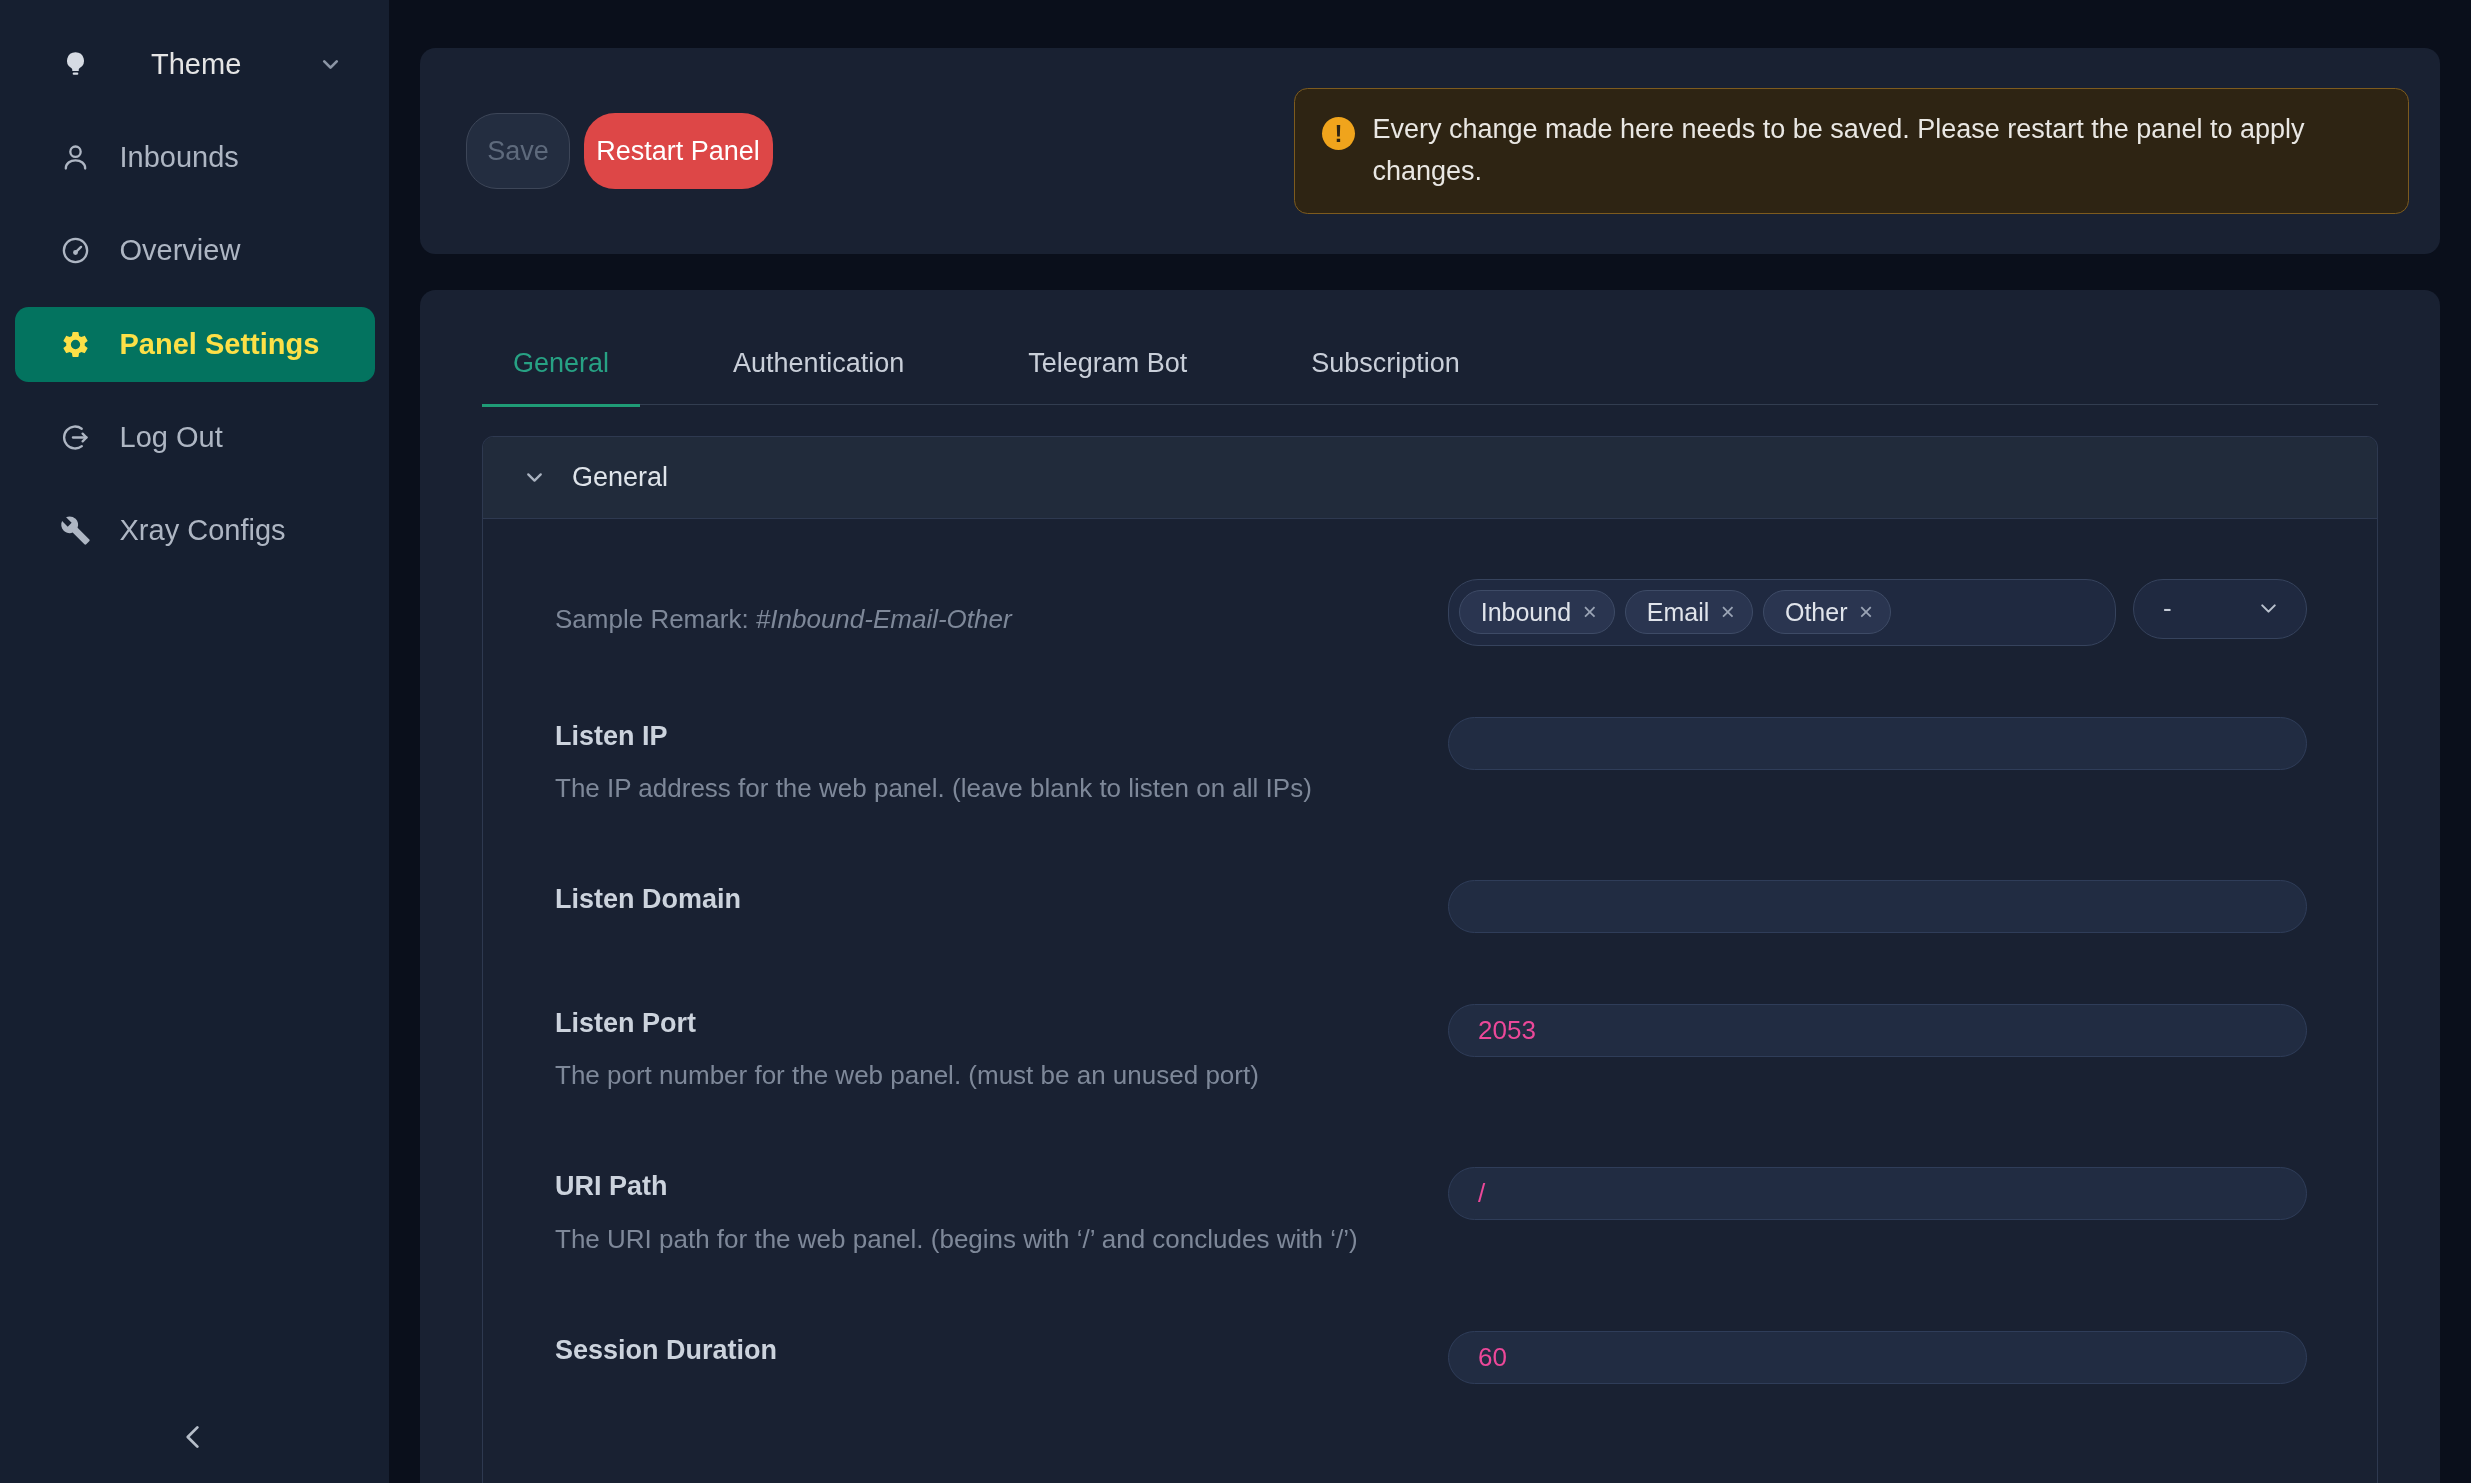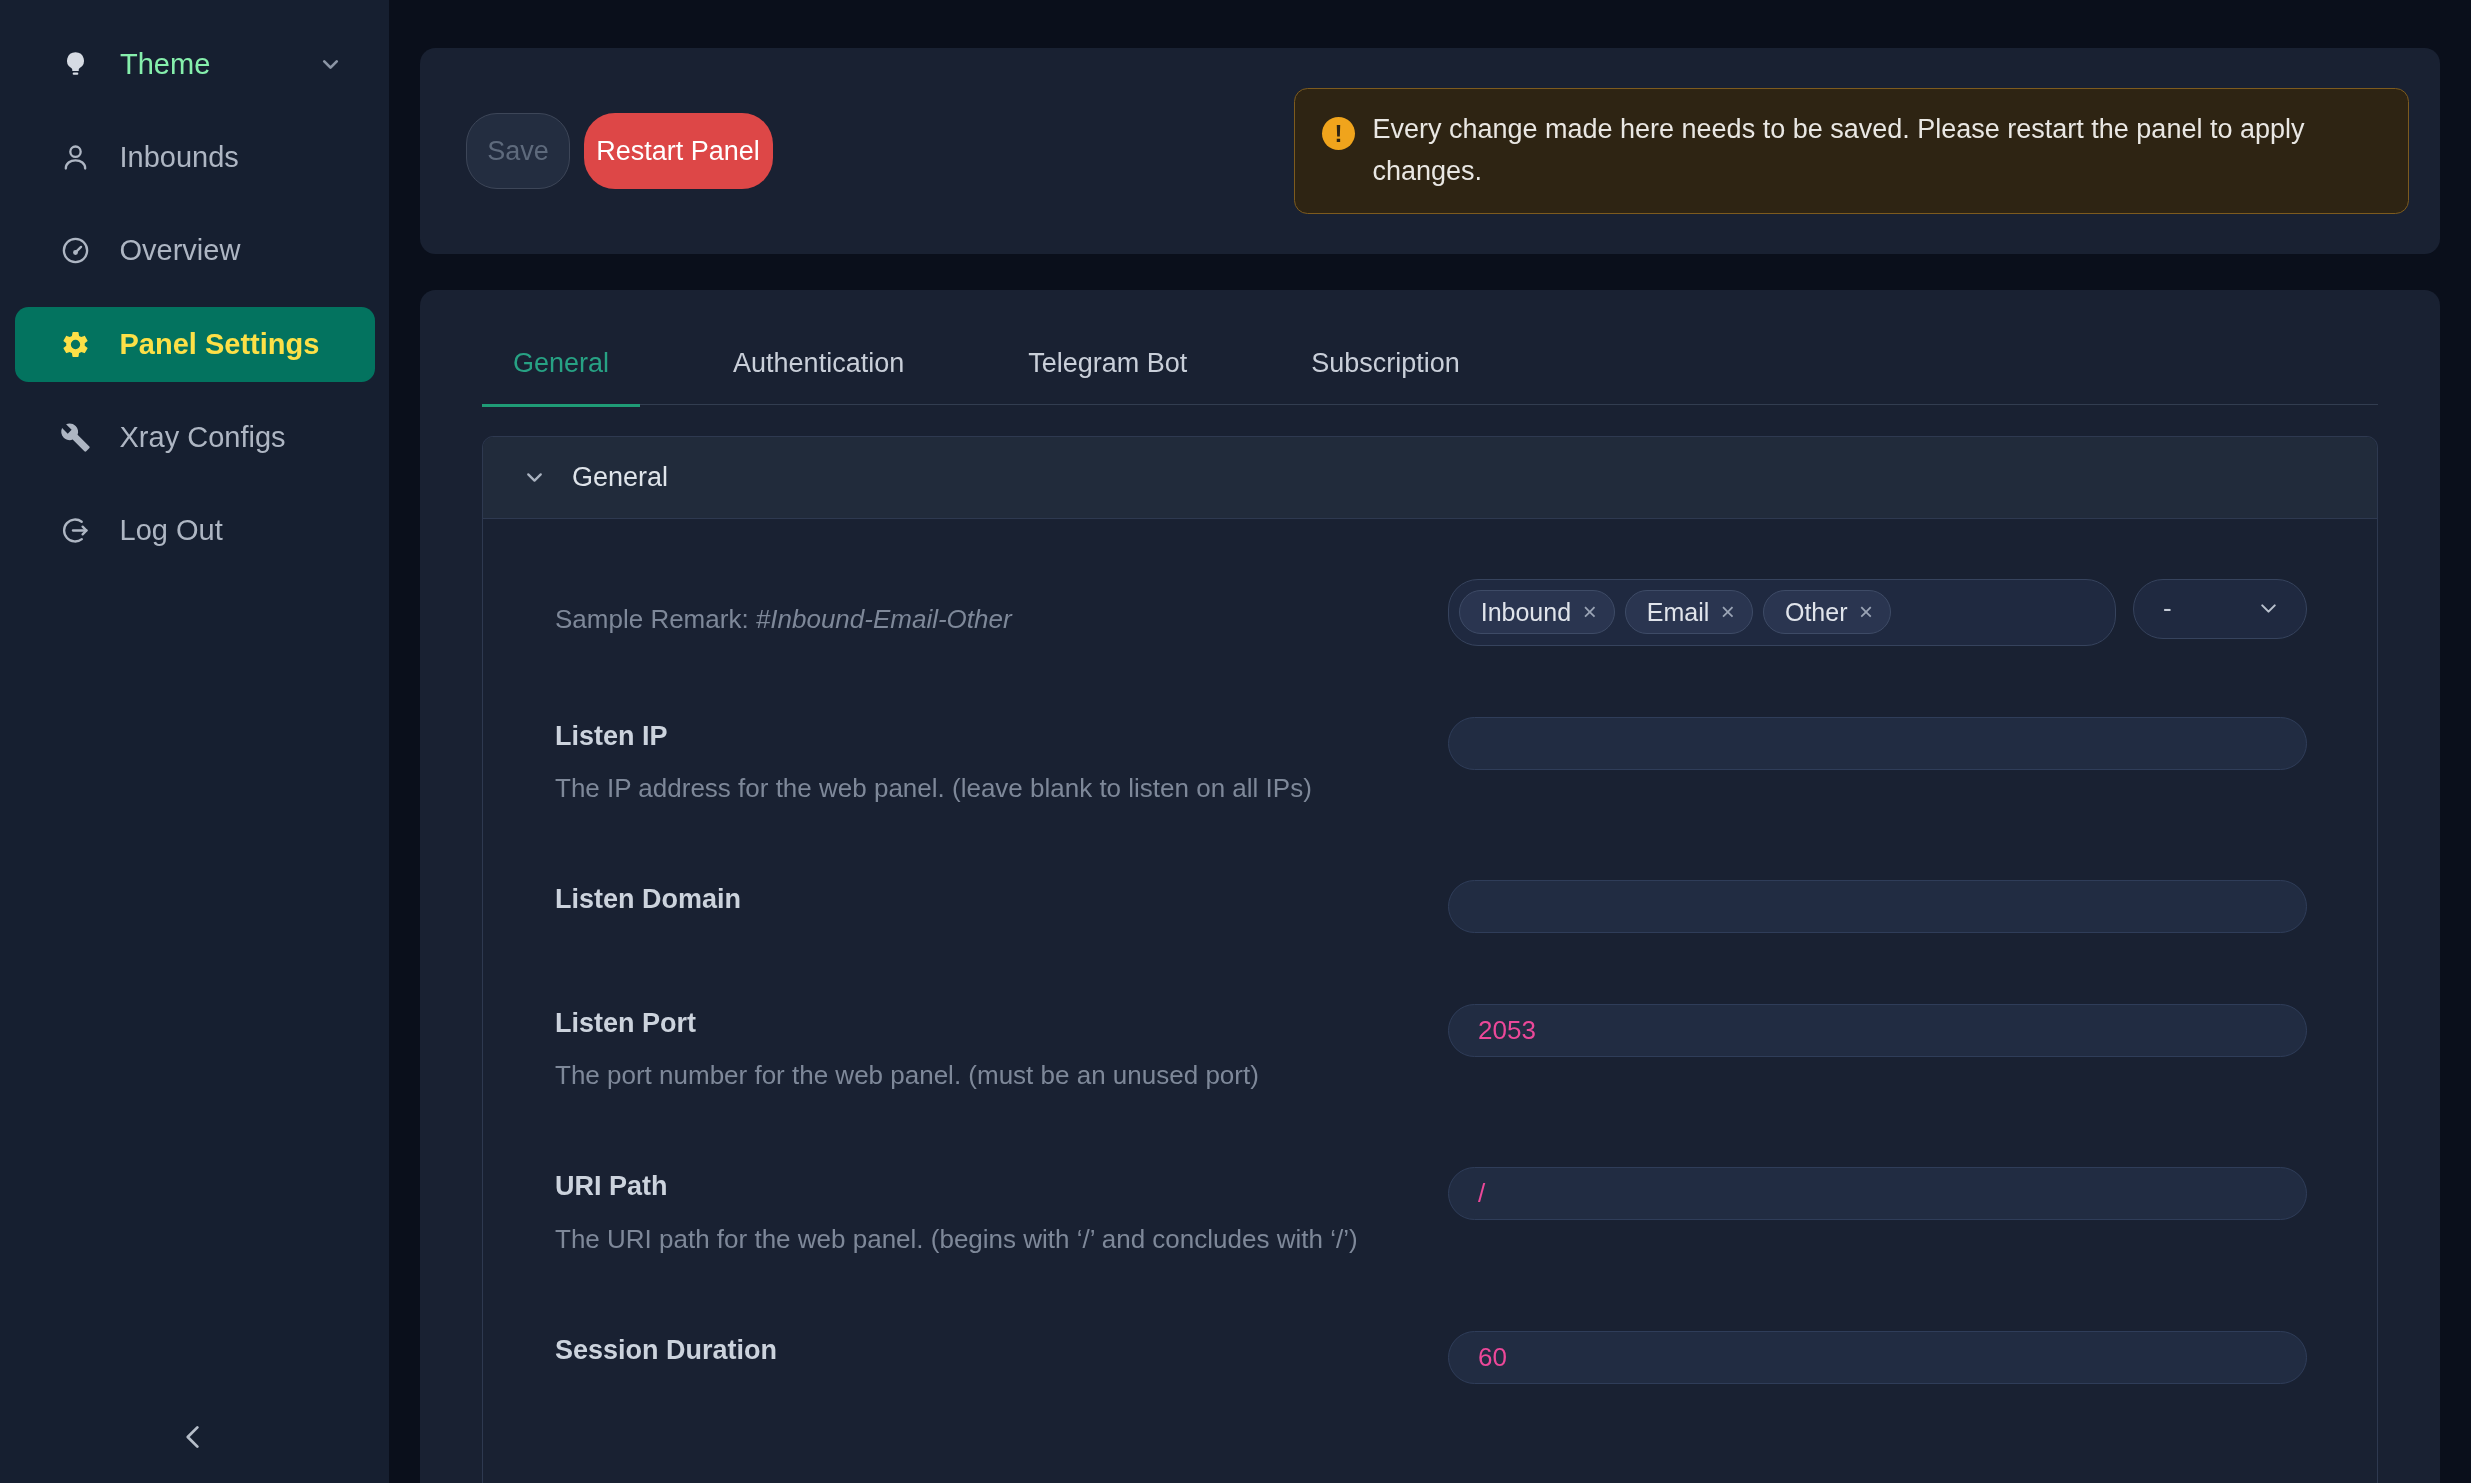--- a/index.html
+++ b/index.html
@@ -11,21 +11,21 @@
     display:flex;
   }
   
   .sidebar {
     width:389px; height:1483px; background:#161f30;
     flex-shrink:0; position:relative;
   }
   .theme-row {
     display:flex; align-items:center;
     margin:39px 46px 0 60px; height:50px;
-    color:#86efac; font-size:29px; cursor:pointer;
+    color:#e5e5e5; font-size:29px; cursor:pointer;gap:31px;
   }
   .theme-row .icn { width:31px; height:31px; margin-right:29px; color:#d6dbe3; }
   .theme-row .chev { margin-left:auto; width:25px; height:25px; color:#8b95a5; }
   .nav { margin-top:31px; }
   .nav-item {
     display:flex; align-items:center;
     height:75px; margin:0 14.5px 18.3px 14.5px;
     border-radius:13.5px; padding-left:45px;
     color:#aeb6c3; font-size:29px; cursor:pointer;
   }
@@ -172,35 +172,35 @@
     <div class="nav-item active">
       <span class="icn">
         <svg viewBox="0 0 24 24" width="31" height="31" fill="currentColor">
           <path d="M19.14 12.94c.04-.3.06-.61.06-.94 0-.32-.02-.64-.07-.94l2.03-1.58c.18-.14.23-.41.12-.61l-1.92-3.32c-.12-.22-.37-.29-.59-.22l-2.39.96c-.5-.38-1.03-.7-1.62-.94L14.4 2.81c-.04-.24-.24-.41-.48-.41h-3.84c-.24 0-.43.17-.47.41l-.36 2.54c-.59.24-1.13.57-1.62.94l-2.39-.96c-.22-.08-.47 0-.59.22L2.74 8.87c-.12.21-.08.47.12.61l2.03 1.58c-.05.3-.09.63-.09.94s.02.64.07.94l-2.03 1.58c-.18.14-.23.41-.12.61l1.92 3.32c.12.22.37.29.59.22l2.39-.96c.5.38 1.03.7 1.62.94l.36 2.54c.05.24.24.41.48.41h3.84c.24 0 .44-.17.47-.41l.36-2.54c.59-.24 1.13-.56 1.62-.94l2.39.96c.22.08.47 0 .59-.22l1.92-3.32c.12-.22.07-.47-.12-.61l-2.01-1.58zM12 15.6A3.6 3.6 0 1 1 12 8.4a3.6 3.6 0 0 1 0 7.2z"></path>
         </svg>
       </span>
       <span>Panel Settings</span>
     </div>
     <div class="nav-item">
       <span class="icn">
-        <svg viewBox="0 0 24 24" width="31" height="31" fill="currentColor">
-          <path d="M22.7 19l-9.1-9.1c.9-2.3.4-5-1.5-6.9-2-2-5-2.4-7.4-1.3L9 6 6 9 1.6 4.7C.4 7.1.9 10.1 2.9 12.1c1.9 1.9 4.6 2.4 6.9 1.5l9.1 9.1c.4.4 1 .4 1.4 0l2.3-2.3c.5-.4.5-1.1.1-1.4z"></path>
-        </svg>
-      </span>
-      <span>Xray Configs</span>
-    </div>
-    <div class="nav-item">
-      <span class="icn">
         <svg viewBox="0 0 24 24" width="31" height="31" fill="none" stroke="currentColor" stroke-width="1.8" stroke-linecap="round" stroke-linejoin="round">
           <path d="M16.8 5.2a8.5 8.5 0 1 0 .1 13.5"></path>
             <path d="M10 12h10.5"></path>
             <path d="m17.5 9 3 3-3 3"></path>
         </svg>
       </span>
       <span>Log Out</span>
+    </div>
+    <div class="nav-item">
+      <span class="icn">
+        <svg viewBox="0 0 24 24" width="31" height="31" fill="currentColor">
+          <path d="M22.7 19l-9.1-9.1c.9-2.3.4-5-1.5-6.9-2-2-5-2.4-7.4-1.3L9 6 6 9 1.6 4.7C.4 7.1.9 10.1 2.9 12.1c1.9 1.9 4.6 2.4 6.9 1.5l9.1 9.1c.4.4 1 .4 1.4 0l2.3-2.3c.5-.4.5-1.1.1-1.4z"></path>
+        </svg>
+      </span>
+      <span>Xray Configs</span>
     </div>
   </nav>
 
   <span class="sidebar-collapse">
     <svg viewBox="0 0 24 24" width="42" height="42" fill="none" stroke="currentColor" stroke-width="1.6" stroke-linecap="round" stroke-linejoin="round">
         <polyline points="14.5 6.5 9 12 14.5 17.5"></polyline>
       </svg>
   </span>
 </aside>
 

